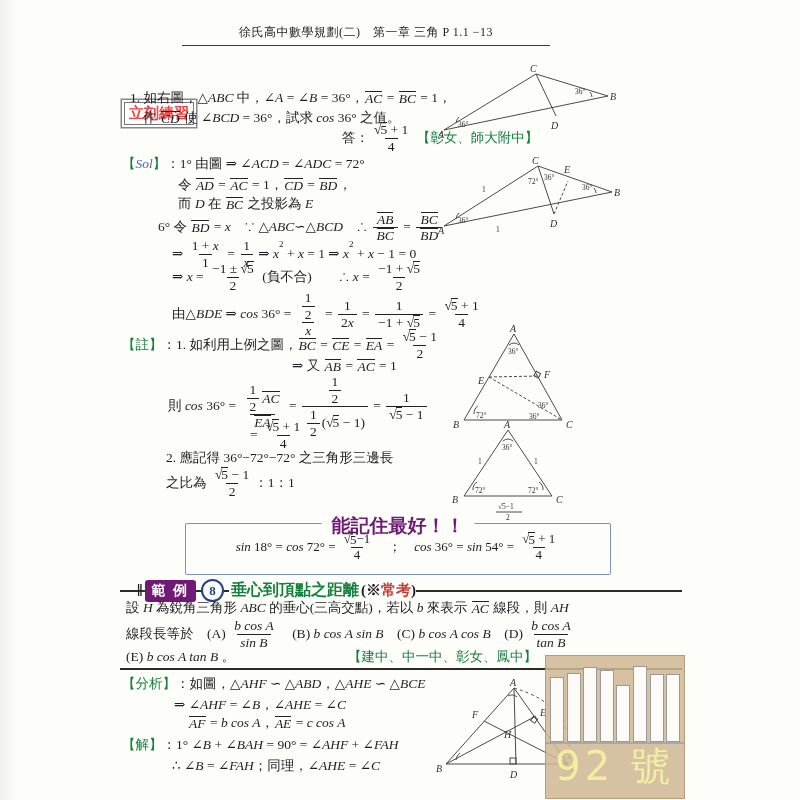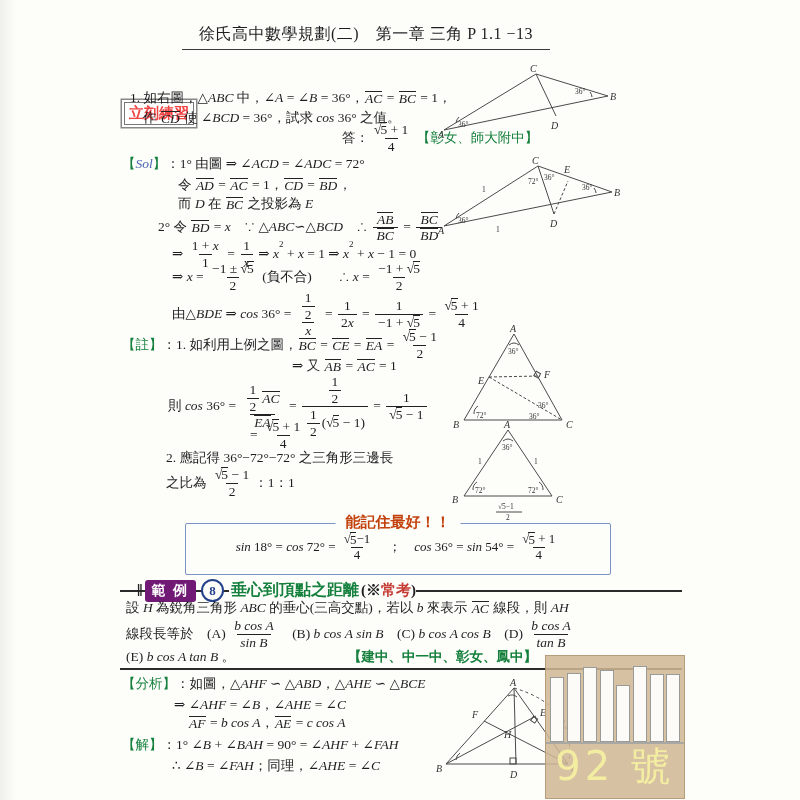--- a/index.html
+++ b/index.html
@@ -2,21 +2,21 @@
 <html><head>
 <meta charset="utf-8">
 <style>
   html,body{margin:0;padding:0;}
   #page{position:relative;width:800px;height:800px;background:#fdfdfa;overflow:hidden;
         font-family:"Liberation Serif","DejaVu Serif",serif;color:#1e1e20;}
   .scan-edge{position:absolute;left:0;top:0;width:16px;height:800px;
     background:linear-gradient(to right,rgba(120,120,115,.10),rgba(120,120,115,0));}
   
   .hdr{position:absolute;left:182px;top:24px;width:368px;text-align:center;
-       font-size:16px;letter-spacing:.5px;border-bottom:1.6px solid #3a3a3a;padding-bottom:4px;}
+       font-size:12px;letter-spacing:.5px;border-bottom:1.6px solid #3a3a3a;padding-bottom:4px;}
   
   .practice{position:absolute;left:124px;top:62px;font-size:15px;font-weight:bold;
     padding:1px 4px;border:1.5px solid #777;box-shadow:0 0 0 2px #fff,0 0 0 3.5px #888;background:#fff;color:#ef4444;margin-top:40px;}
   
   .mline{position:absolute;display:flex;align-items:center;font-size:13.5px;line-height:1.25;}
   .mline span{white-space:pre;}
   .mt{color:#1e1e20;}
   .mi{font-style:italic;text-align:center;}
   .mo{font-style:italic;border-top:1.2px solid #222;line-height:1.05;margin:0 1px;}
   .mb{color:#15803d;}
@@ -30,27 +30,27 @@
   .mrad{border-top:1.2px solid #222;line-height:1.1;}
   
   .p1{left:130px;top:90px;}  .p2{left:143px;top:110px;}
   .ans{left:342px;top:122px;}
   .sol1{left:122px;top:156px;} .sol2{left:178px;top:177px;} .sol3{left:178px;top:196px;}
   .sol4{left:158px;top:212px;} .sol5{left:172px;top:238px;} .sol6{left:172px;top:261px;}
   .sol7{left:172px;top:290px;}
   .note1{left:122px;top:329px;} .note2{left:292px;top:358px;} .note3{left:168px;top:374px;}
   .note4{left:250px;top:419px;} .note5{left:166px;top:450px;} .note6{left:166px;top:467px;}
   .st1{left:126px;top:600px;} .st2{left:126px;top:618px;} .st3{left:126px;top:649px;}
-  .schools2{left:348px;top:649px;font-weight:bold;}
+  .schools2{left:348px;top:649px;font-weight:normal;}
   .an1{left:122px;top:676px;} .an2{left:174px;top:697px;} .an3{left:188px;top:715px;}
   .sv1{left:122px;top:737px;} .sv2{left:172px;top:758px;}
   
   .memo{position:absolute;left:185px;top:523px;width:424px;height:50px;border:1.6px solid #7a93c4;border-radius:2px;background:#fdfdfa;}
   .memo-title{position:absolute;left:50%;transform:translateX(-50%);top:-11px;background:#fdfdfa;
-     padding:0 10px;font-weight:bold;font-size:15px;color:#c2410c;white-space:nowrap;}
+     padding:0 10px;font-weight:bold;font-size:19px;color:#701a75;white-space:nowrap;}
   .memo-line{position:absolute;left:0;right:0;top:8px;display:flex;justify-content:center;align-items:center;font-size:13px;}
   .memo-line span{white-space:pre;}
   
   .ex-rule{position:absolute;left:120px;top:590px;width:562px;height:2px;background:#2b2b2b;}
   .ex-rule2{position:absolute;left:120px;top:668px;width:562px;height:1.6px;background:#2b2b2b;}
   .ex-head{position:absolute;left:137px;top:579px;display:flex;align-items:center;}
   .ex-pipe{font-weight:bold;font-size:17px;color:#222;margin-right:2px;}
   .ex-badge{background:#701a75;color:#fff;font-weight:bold;font-size:14px;padding:2px 7px;border-radius:3px;letter-spacing:2px;}
   .ex-num{width:19px;height:19px;border-radius:50%;border:2px solid #24418c;color:#24418c;font-weight:bold;
      font-size:13px;display:flex;align-items:center;justify-content:center;background:#fdfdfa;margin:0 5px;}
@@ -132,21 +132,21 @@
     </div>
   <div class="mline sol3">
       <span class="mt">而 </span>
       <span class="mi">D</span>
       <span class="mt"> 在 </span>
       <span class="mo">BC</span>
       <span class="mt"> 之投影為 </span>
       <span class="mi">E</span>
     </div>
   <div class="mline sol4">
-      <span class="mt">2° 令 </span>
+      <span class="mt">6° 令 </span>
       <span class="mo">BD</span>
       <span class="mt"> = </span>
       <span class="mi">x</span>
       <span class="mt">　∵ △</span>
       <span class="mi">ABC</span>
       <span class="mt">∽△</span>
       <span class="mi">BCD</span>
       <span class="mt">　∴ </span>
       <span class="mfrac"><span class="mnum"><span class="mo">AB</span></span><span class="mden"><span class="mo">BC</span></span></span>
       <span class="mt"> = </span>

